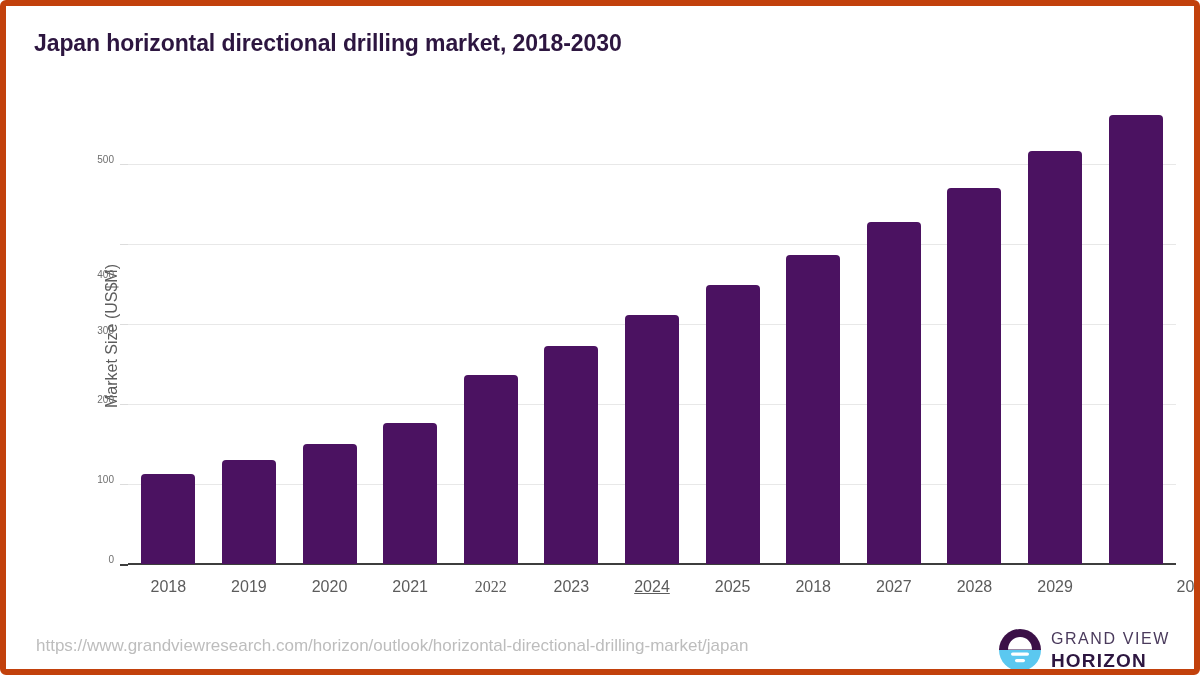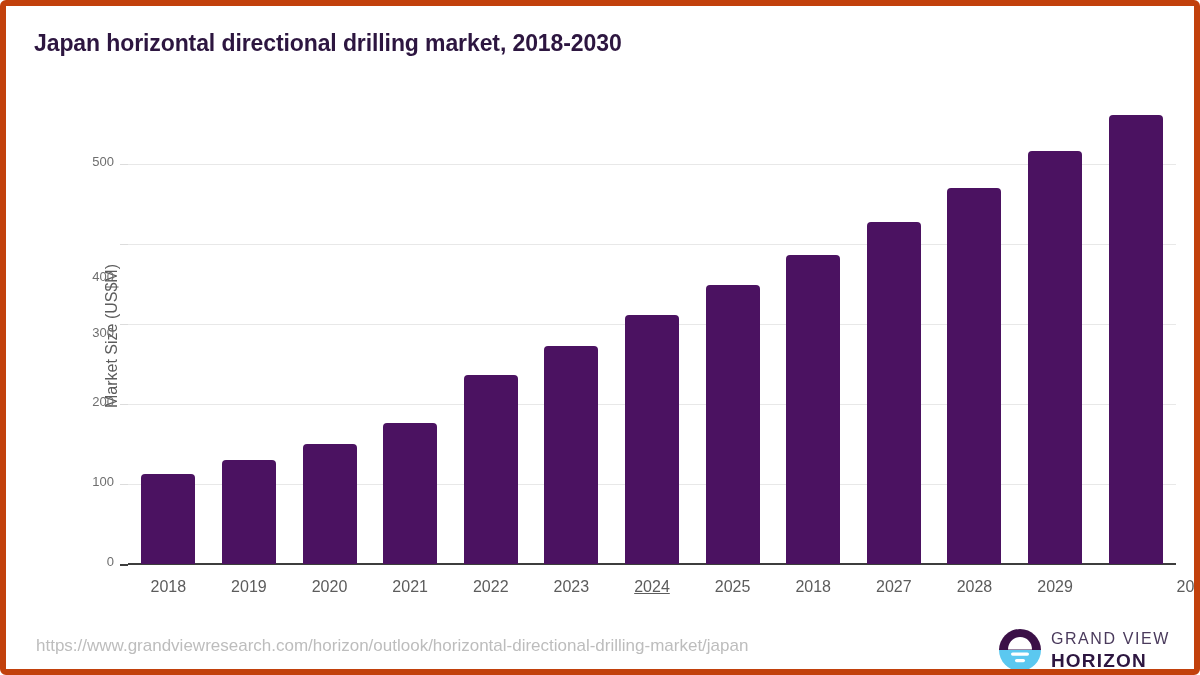--- a/index.html
+++ b/index.html
@@ -62,21 +62,21 @@
     left: 0;
     width: 100%;
     height: 2px;
     background: #3d3d3d;
     bottom: -1px;
   }
 
   .ytick-label {
     position: absolute;
     right: 1200px; 
-    font-size: 13px;
+    font-size: 10px;
     color: #6e6e6e;
     text-align: right;
     white-space: nowrap;
   }
 
   .ylabel {
     position: absolute;
     left: 14px;
     top: 50%;
     transform: translateY(-50%) rotate(-90deg);
@@ -245,21 +245,21 @@
         <div class="bar-slot" style="left: 967.385px; width: 80.6154px;">
           <div class="bar" title="2030: 562" style="height: 449.211px; background: rgb(75, 18, 97);"></div>
         </div>
       </div>
 
     <div id="xtick-labels">
         <div class="xtick-label" style="left: 122px; width: 80.6154px;">2018</div>
         <div class="xtick-label" style="left: 202.615px; width: 80.6154px;">2019</div>
         <div class="xtick-label" style="left: 283.231px; width: 80.6154px;">2020</div>
         <div class="xtick-label" style="left: 363.846px; width: 80.6154px;">2021</div>
-        <div class="xtick-label" style="left: 444.462px; width: 80.6154px;">2022</div>
+        <div class="xtick-label" style="left: 444.462px; width: 80.6154px; font-family: Liberation Serif, serif;">2022</div>
         <div class="xtick-label" style="left: 525.077px; width: 80.6154px;">2023</div>
         <div class="xtick-label" style="left: 605.692px; width: 80.6154px; text-decoration: underline;">2024</div>
         <div class="xtick-label" style="left: 686.308px; width: 80.6154px;">2025</div>
         <div class="xtick-label" style="left: 766.923px; width: 80.6154px;">2018</div>
         <div class="xtick-label" style="left: 847.538px; width: 80.6154px;">2027</div>
         <div class="xtick-label" style="left: 928.154px; width: 80.6154px; text-align: center;">2028</div>
         <div class="xtick-label" style="left: 1008.77px; width: 80.6154px;">2029</div>
         <div class="xtick-label" style="left: 1148px; width: 80.6154px;">2030</div>
       </div>
   </div>

